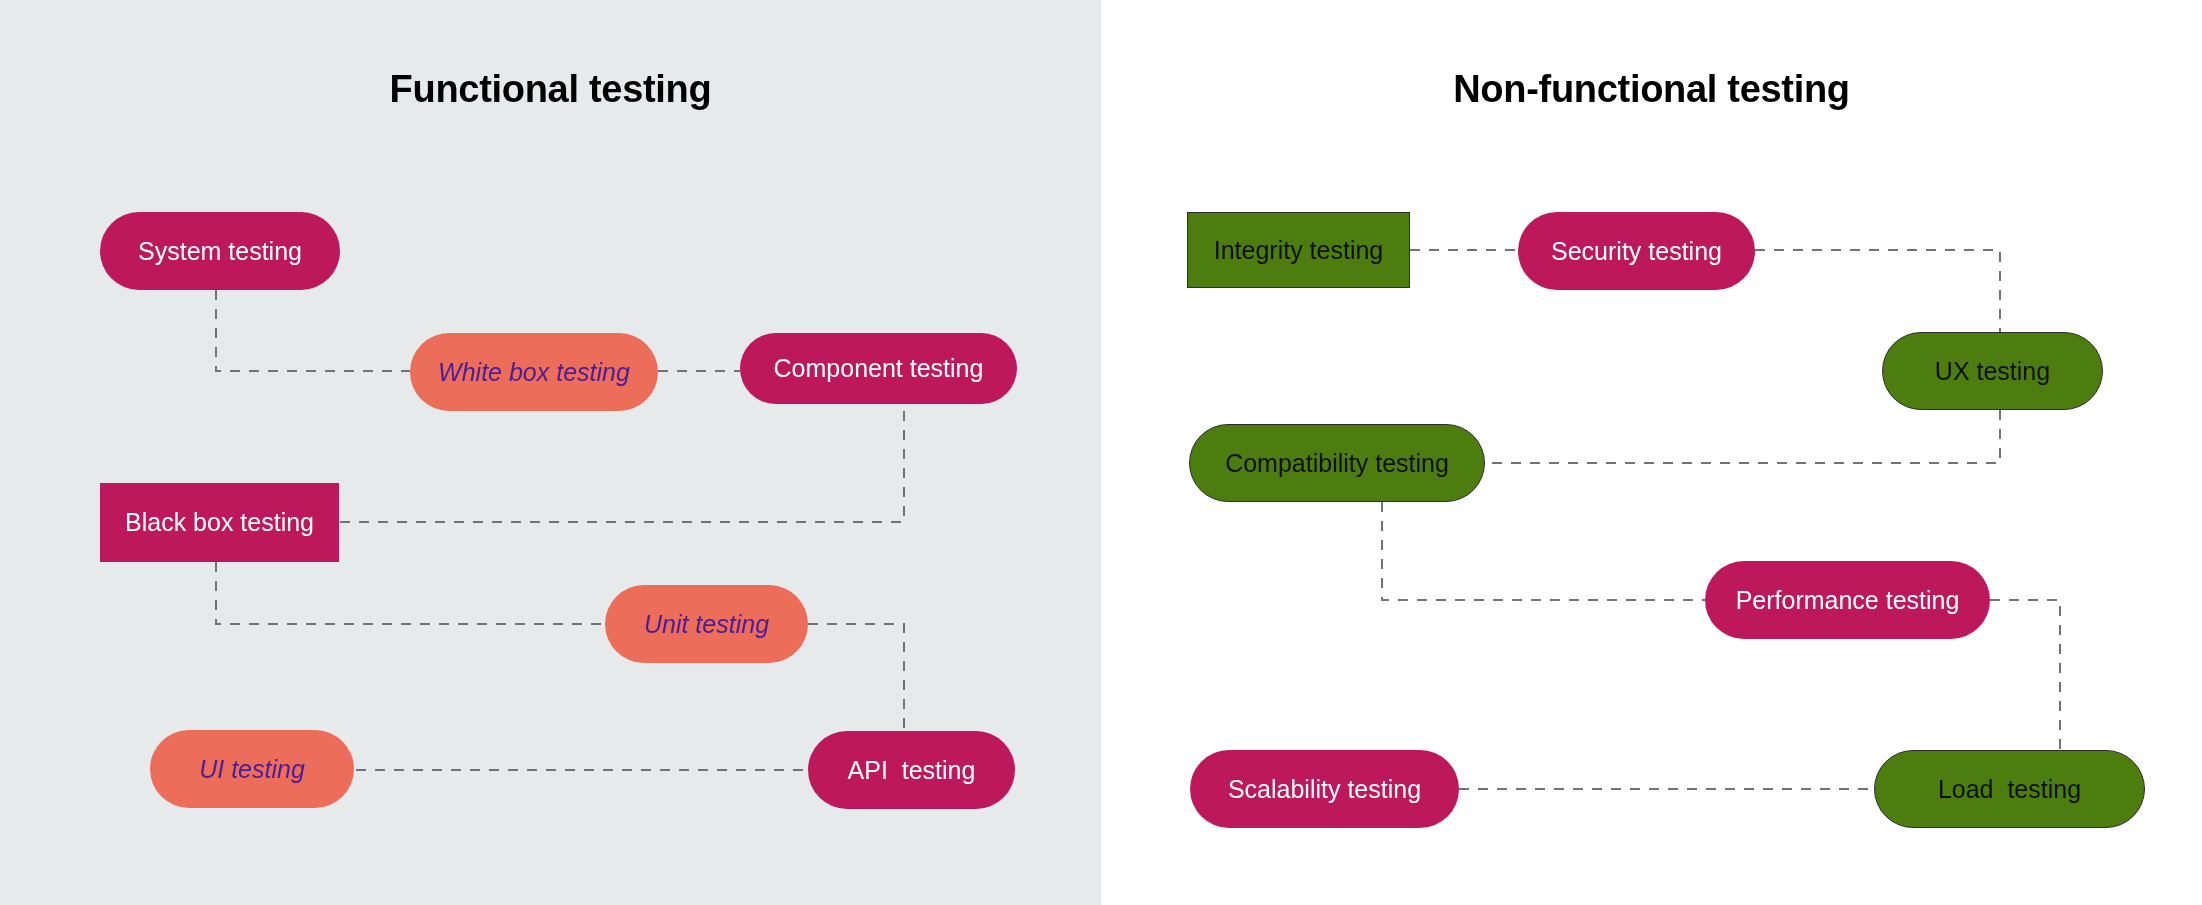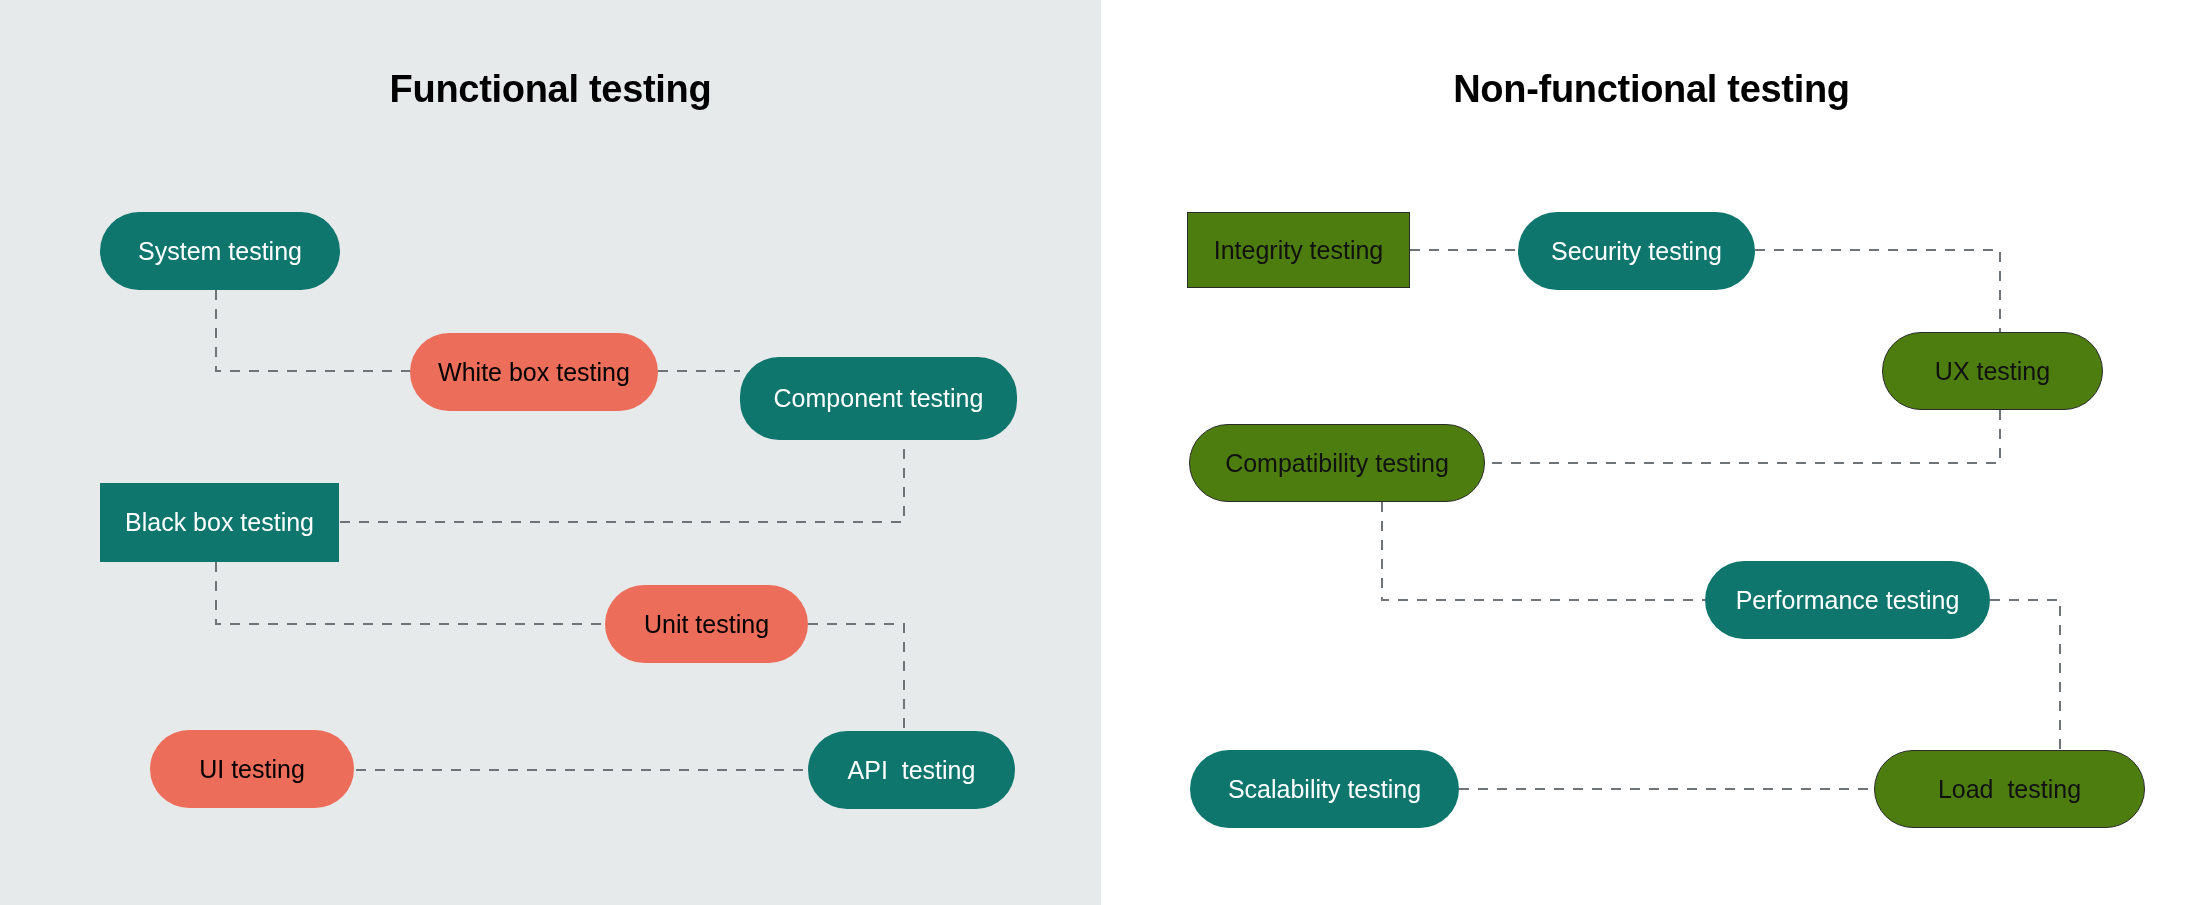--- a/index.html
+++ b/index.html
@@ -57,28 +57,29 @@
     display: flex;
     align-items: center;
     justify-content: center;
     box-sizing: border-box;
     font-size: 25px;
     line-height: 1;
     white-space: pre;
     text-align: center;
   }
   .node.dark {
-    background: #0f766e;
+    background: #be185d;
     color: #ffffff;
     border-radius: 40px;
   }
   .node.coral {
     background: #ed6d5b;
-    color: #000000;
+    color: #4c1d95;
     border-radius: 40px;
+    font-style: italic;
   }
   .node.gray {
     background: #4d7c0f;
     color: #111111;
     border: 1.6px solid #2b2b2b;
     border-radius: 40px;
   }
   .node.rect {
     border-radius: 0;
   }
@@ -105,21 +106,21 @@
       <path d="M 1990 600 L 2060 600 L 2060 750" fill="none" stroke="#6f7478" stroke-width="2" stroke-dasharray="10 9"></path>
       <path d="M 1459 789 L 1874 789" fill="none" stroke="#6f7478" stroke-width="2" stroke-dasharray="10 9"></path>
     </svg>
 
   <div class="panel-title" id="title-right" style="left:1101px; width:1101px;">Non-functional testing</div>
   <div class="panel-title" id="title-left" style="left:0; width:1101px;">Functional testing</div>
 
   <div id="node-layer">
       <div class="node dark" style="left: 100px; top: 212px; width: 240px; height: 78px; border-radius: 39px;"><span>System testing</span></div>
       <div class="node coral" style="left: 410px; top: 333px; width: 248px; height: 78px; border-radius: 39px;"><span>White box testing</span></div>
-      <div class="node dark" style="left: 740px; top: 333px; width: 277px; height: 83px; border-radius: 39px; margin-top: 24px;"><span>Component testing</span></div>
+      <div class="node dark" style="left: 740px; top: 333px; width: 277px; height: 71px; border-radius: 39px;"><span>Component testing</span></div>
       <div class="node dark rect" style="left: 100px; top: 483px; width: 239px; height: 79px;"><span>Black box testing</span></div>
       <div class="node coral" style="left: 605px; top: 585px; width: 203px; height: 78px; border-radius: 39px;"><span>Unit testing</span></div>
       <div class="node coral" style="left: 150px; top: 730px; width: 204px; height: 78px; border-radius: 39px;"><span>UI testing</span></div>
       <div class="node dark" style="left: 808px; top: 731px; width: 207px; height: 78px; border-radius: 39px;"><span>API  testing</span></div>
       <div class="node gray rect" style="left: 1187px; top: 212px; width: 223px; height: 76px;"><span>Integrity testing</span></div>
       <div class="node dark" style="left: 1518px; top: 212px; width: 237px; height: 78px; border-radius: 39px;"><span>Security testing</span></div>
       <div class="node gray" style="left: 1882px; top: 332px; width: 221px; height: 78px; border-radius: 39px;"><span>UX testing</span></div>
       <div class="node gray" style="left: 1189px; top: 424px; width: 296px; height: 78px; border-radius: 39px;"><span>Compatibility testing</span></div>
       <div class="node dark" style="left: 1705px; top: 561px; width: 285px; height: 78px; border-radius: 39px;"><span>Performance testing</span></div>
       <div class="node dark" style="left: 1190px; top: 750px; width: 269px; height: 78px; border-radius: 39px;"><span>Scalability testing</span></div>

